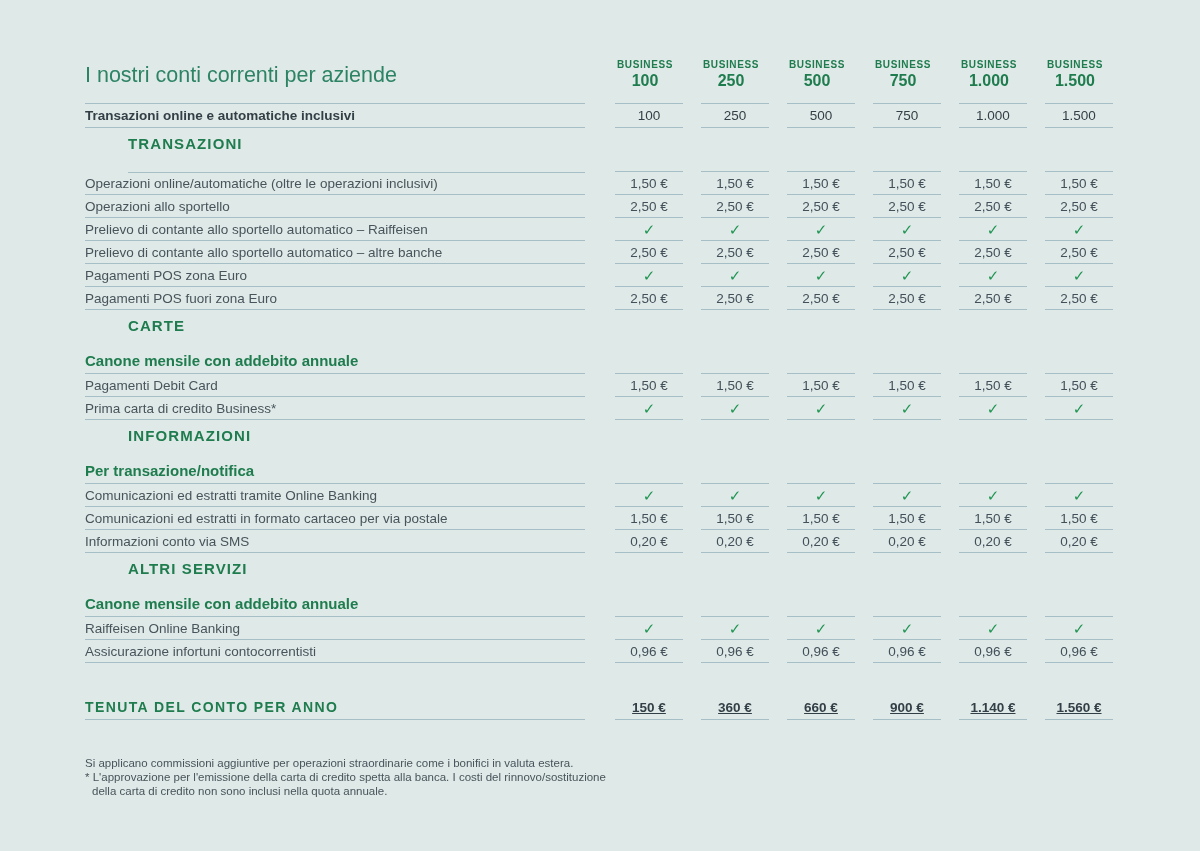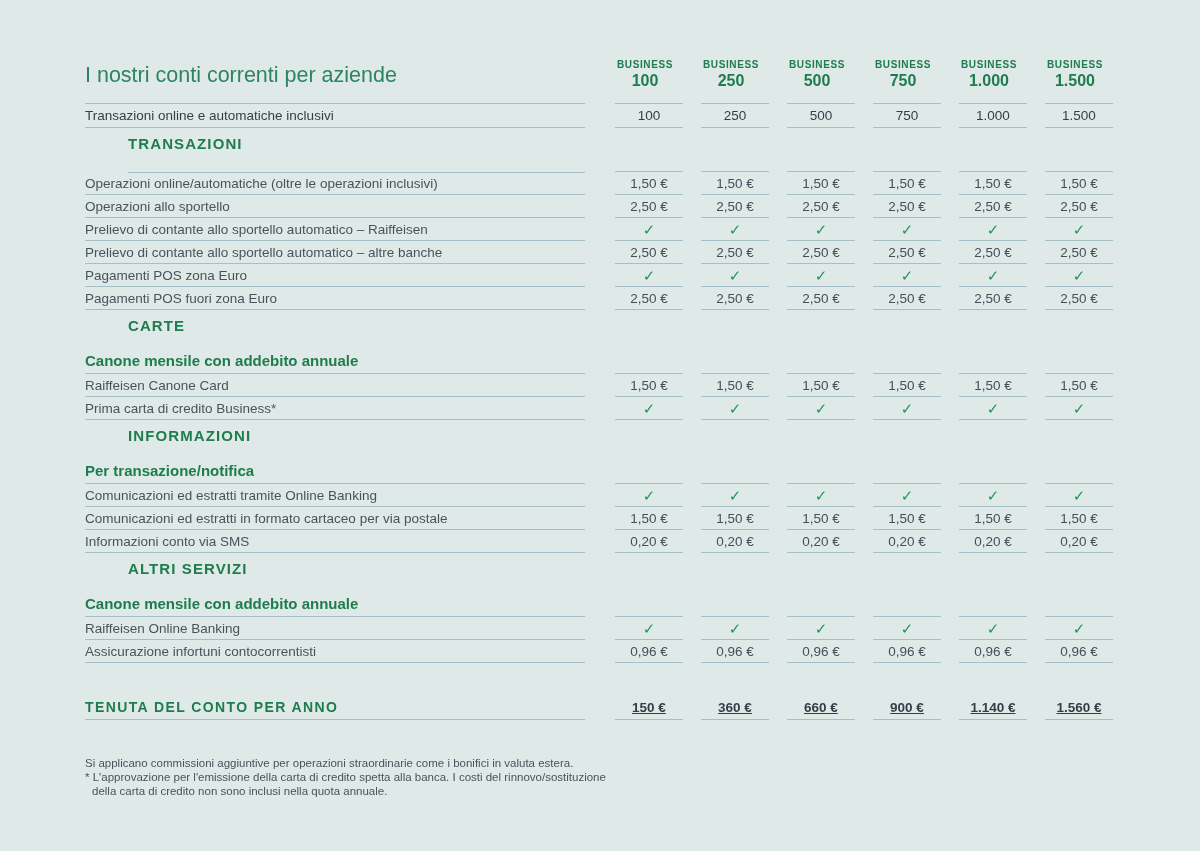--- a/index.html
+++ b/index.html
@@ -43,21 +43,21 @@
   .top-row{display:flex;padding-top:56px;height:90px;align-items:flex-end;}
   .page-title{width:500px;font-size:21.5px;color:var(--title-green);line-height:30px;}
   .col-heads{display:flex;margin-left:26px;}
   .col-head{width:68px;margin-right:18px;text-align:center;}
   .col-head:last-child{margin-right:0;}
   .col-brand{font-size:10px;font-weight:bold;color:var(--green);letter-spacing:.6px;line-height:12px;}
   .col-num{font-size:16px;font-weight:bold;color:var(--green);line-height:19px;}
 
   
   .row-included{height:25px;margin-top:13px;}
-  .row-included .lbl{font-weight:normal;color:var(--dark);}
+  .row-included .lbl{font-weight:bold;color:var(--dark);}
   .row-included .cell{color:var(--dark);}
 
   .row-sechead{height:20px;}
   .row-sechead .lbl{align-items:flex-end;padding-bottom:20px;font-weight:bold;color:var(--green);letter-spacing:1.1px;font-size:15px;margin-left:43px;}
   .row-subhead{height:20px;}
   .row-subhead .lbl{align-items:flex-end;padding-bottom:4px;font-weight:bold;color:var(--green);font-size:15px;}
 
   .row-data{height:23px;}
 
   .row-total{height:25px;margin-top:32px;}
@@ -226,21 +226,21 @@
           <div class="cells">
             <div class="cell"></div>
             <div class="cell"></div>
             <div class="cell"></div>
             <div class="cell"></div>
             <div class="cell"></div>
             <div class="cell"></div>
           </div>
         </div>
         <div class="row row-data r-b">
-          <div class="lbl">Raiffeisen Canone Card</div>
+          <div class="lbl">Pagamenti Debit Card</div>
           <div class="cells">
             <div class="cell">1,50 €</div>
             <div class="cell">1,50 €</div>
             <div class="cell">1,50 €</div>
             <div class="cell">1,50 €</div>
             <div class="cell">1,50 €</div>
             <div class="cell">1,50 €</div>
           </div>
         </div>
         <div class="row row-data r-b">

